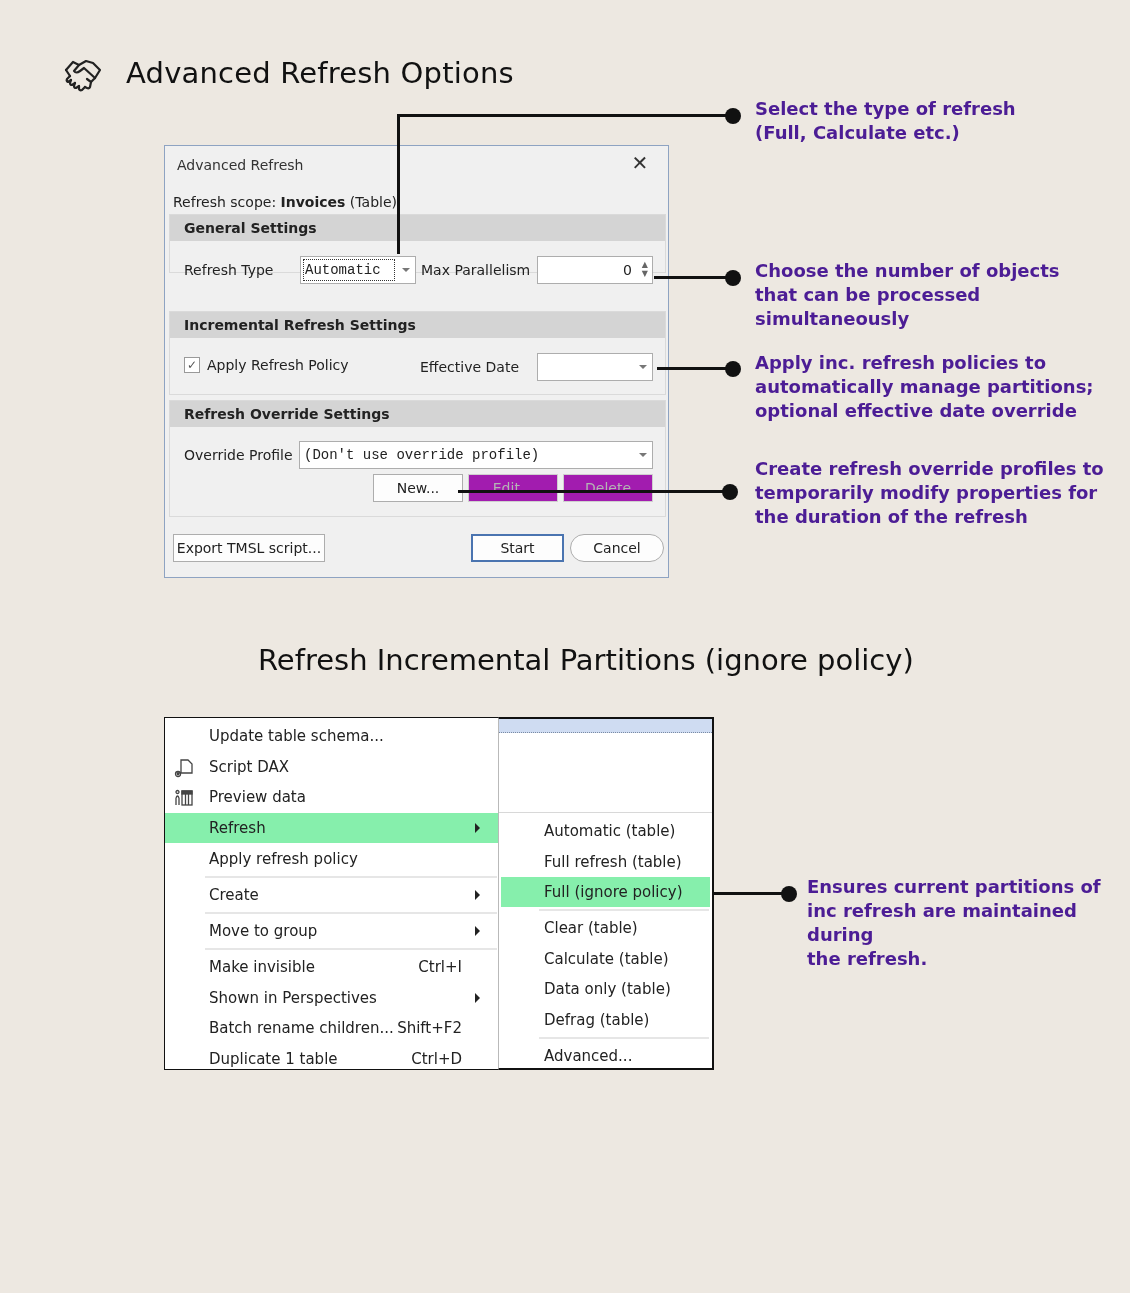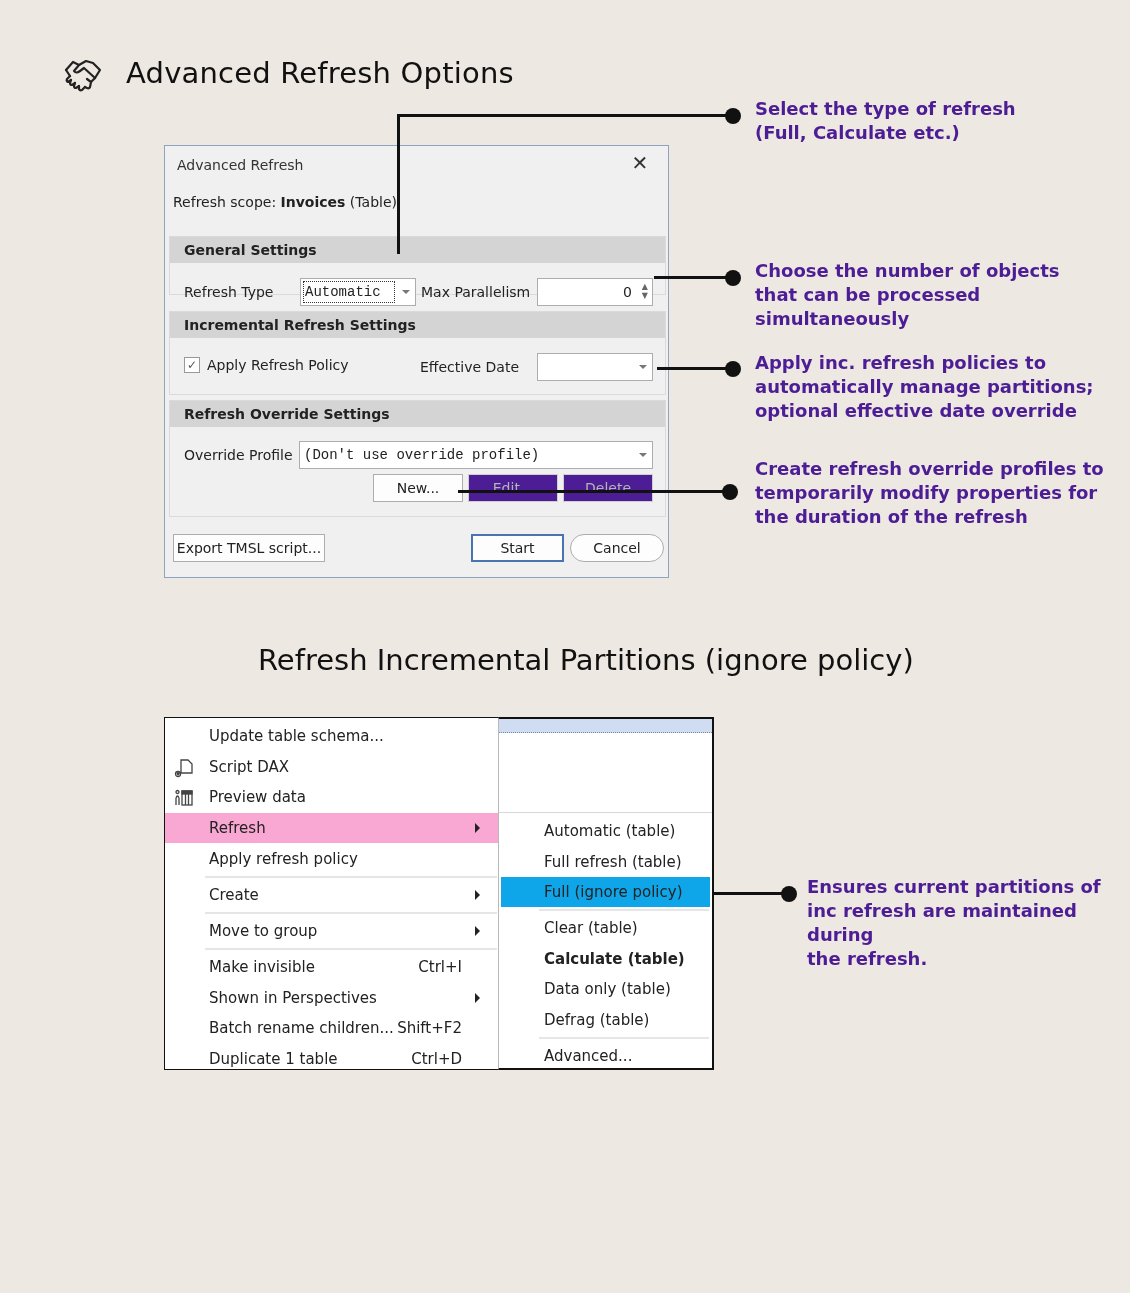--- a/index.html
+++ b/index.html
@@ -60,54 +60,54 @@
     position: absolute; right: 5px; top: 11px;
     width: 0; height: 0; border-left: 4px solid transparent; border-right: 4px solid transparent; border-top: 4px solid #777;
   }
   .combo-text { position: absolute; left: 4px; top: 5px; font-size: 14px; color: #222; font-family: Liberation Mono, monospace; }
   .focus-rect { position: absolute; left: 2px; top: 2px; bottom: 2px; border: 1px dotted #333; }
 
   .btn {
     background: #fdfdfd; border: 1px solid #adadad; text-align: center;
     font-size: 14px; color: #222; line-height: 26px; height: 28px;
   }
-  .btn.disabled { color: #b4b4b4; background: #4c1d95; border-color: #cfcfcf; }
+  .btn.disabled { color: #b4b4b4; background: #a21caf; border-color: #cfcfcf; }
   .btn.default { border: 2px solid #4a74b0; line-height: 24px; text-align: center; }
 
   .checkbox {
     width: 16px; height: 16px; border: 1px solid #999; background: #fff;
     font-size: 12px; line-height: 14px; text-align: center; color: #555;
   }
 
   
   .menu {
     left: 164px; top: 717px; width: 335px; height: 353px;
     background: #fff; border: 1px solid #111; border-right: none;
     font-family: "DejaVu Sans", sans-serif; font-size: 15px; color: #222;
   }
   .menu-item { position: absolute; left: 0; width: 333px; height: 30px; }
-  .menu-item.hl { background: #f9a8d4; }
+  .menu-item.hl { background: #86efac; }
   .menu-label { position: absolute; left: 44px; top: 6px; }
   .menu-short { position: absolute; right: 36px; top: 6px; }
   .menu-arrow {
     position: absolute; left: 310px; top: 10px;
     width: 0; height: 0; border-top: 5px solid transparent; border-bottom: 5px solid transparent; border-left: 5px solid #222;
   }
   .menu-sep { position: absolute; left: 40px; width: 292px; height: 2px; background: #e6e6e6; }
   .menu-icon { position: absolute; left: 8px; top: 6px; width: 22px; height: 20px; }
 
   .submenu {
     left: 498px; top: 717px; width: 216px; height: 353px;
     background: #fff; border: 2px solid #111; border-left: 1px solid #b9b9b9;
     font-size: 15px; color: #222;
   }
   .sub-top { position: absolute; left: 0; top: 0; width: 213px; height: 14px; background: #cfdcf2; border-bottom: 1px dotted #7a8aa3; }
   .sub-topline { position: absolute; left: 0; top: 93px; width: 213px; height: 1px; background: #d8d8d8; }
   .sub-item { position: absolute; left: 2px; width: 209px; height: 30px; }
-  .sub-item.hl { background: #0ea5e9; }
+  .sub-item.hl { background: #86efac; }
   .sub-label { position: absolute; left: 43px; top: 6px; }
   .sub-sep { position: absolute; left: 40px; width: 170px; height: 2px; background: #e6e6e6; }
 </style>
 </head>
 <body>
 
 <svg class="abs handshake" viewBox="0 0 42 38" fill="none" stroke="#222" stroke-width="2.2" stroke-linejoin="round" stroke-linecap="round">
   <path d="M4 14 L11 6 L17 9 L24 5 L31 7 L38 14 L33 22"></path>
   <path d="M17 9 L12 15 Q14 18 18 15 L22 12 L33 22 L29 26"></path>
   <path d="M4 14 L8 20"></path>
@@ -121,21 +121,21 @@
 
 <div class="abs dialog">
   <div class="abs dlg-title">Advanced Refresh</div>
   <div class="abs dlg-close">✕</div>
   <div class="abs scope">
     <span>Refresh scope:</span>
     <b>Invoices</b>
     <span>(Table)</span>
   </div>
 
-  <div class="abs group" style="top:90px;height:59px;">
+  <div class="abs group" style="top:68px;height:59px;">
     <div class="group-head">General Settings</div>
     <div class="abs label" style="left:14px;top:47px;">Refresh Type</div>
     <div class="abs combo" style="left:130px;top:41px;width:116px;">
       <div class="focus-rect" style="width:92px;"></div>
       <div class="combo-text">Automatic</div>
       <div class="combo-arrow"></div>
     </div>
     <div class="abs label" style="left:251px;top:47px;">Max Parallelism</div>
     <div class="abs combo" style="left:367px;top:41px;width:116px;">
       <div class="abs" style="right:20px;top:5px;font-size:14px;">0</div>
@@ -264,21 +264,21 @@
   <div class="sub-item" style="top:128px;">
     <span class="sub-label">Full refresh (table)</span>
   </div>
   <div class="sub-item hl" style="top:158px;">
     <span class="sub-label">Full (ignore policy)</span>
   </div>
   <div class="sub-sep" style="top:190px;"></div>
   <div class="sub-item" style="top:194px;">
     <span class="sub-label">Clear (table)</span>
   </div>
-  <div class="sub-item" style="top:225px;font-weight:bold;">
+  <div class="sub-item" style="top:225px;">
     <span class="sub-label">Calculate (table)</span>
   </div>
   <div class="sub-item" style="top:255px;">
     <span class="sub-label">Data only (table)</span>
   </div>
   <div class="sub-item" style="top:286px;">
     <span class="sub-label">Defrag (table)</span>
   </div>
   <div class="sub-sep" style="top:318px;"></div>
   <div class="sub-item" style="top:322px;">

